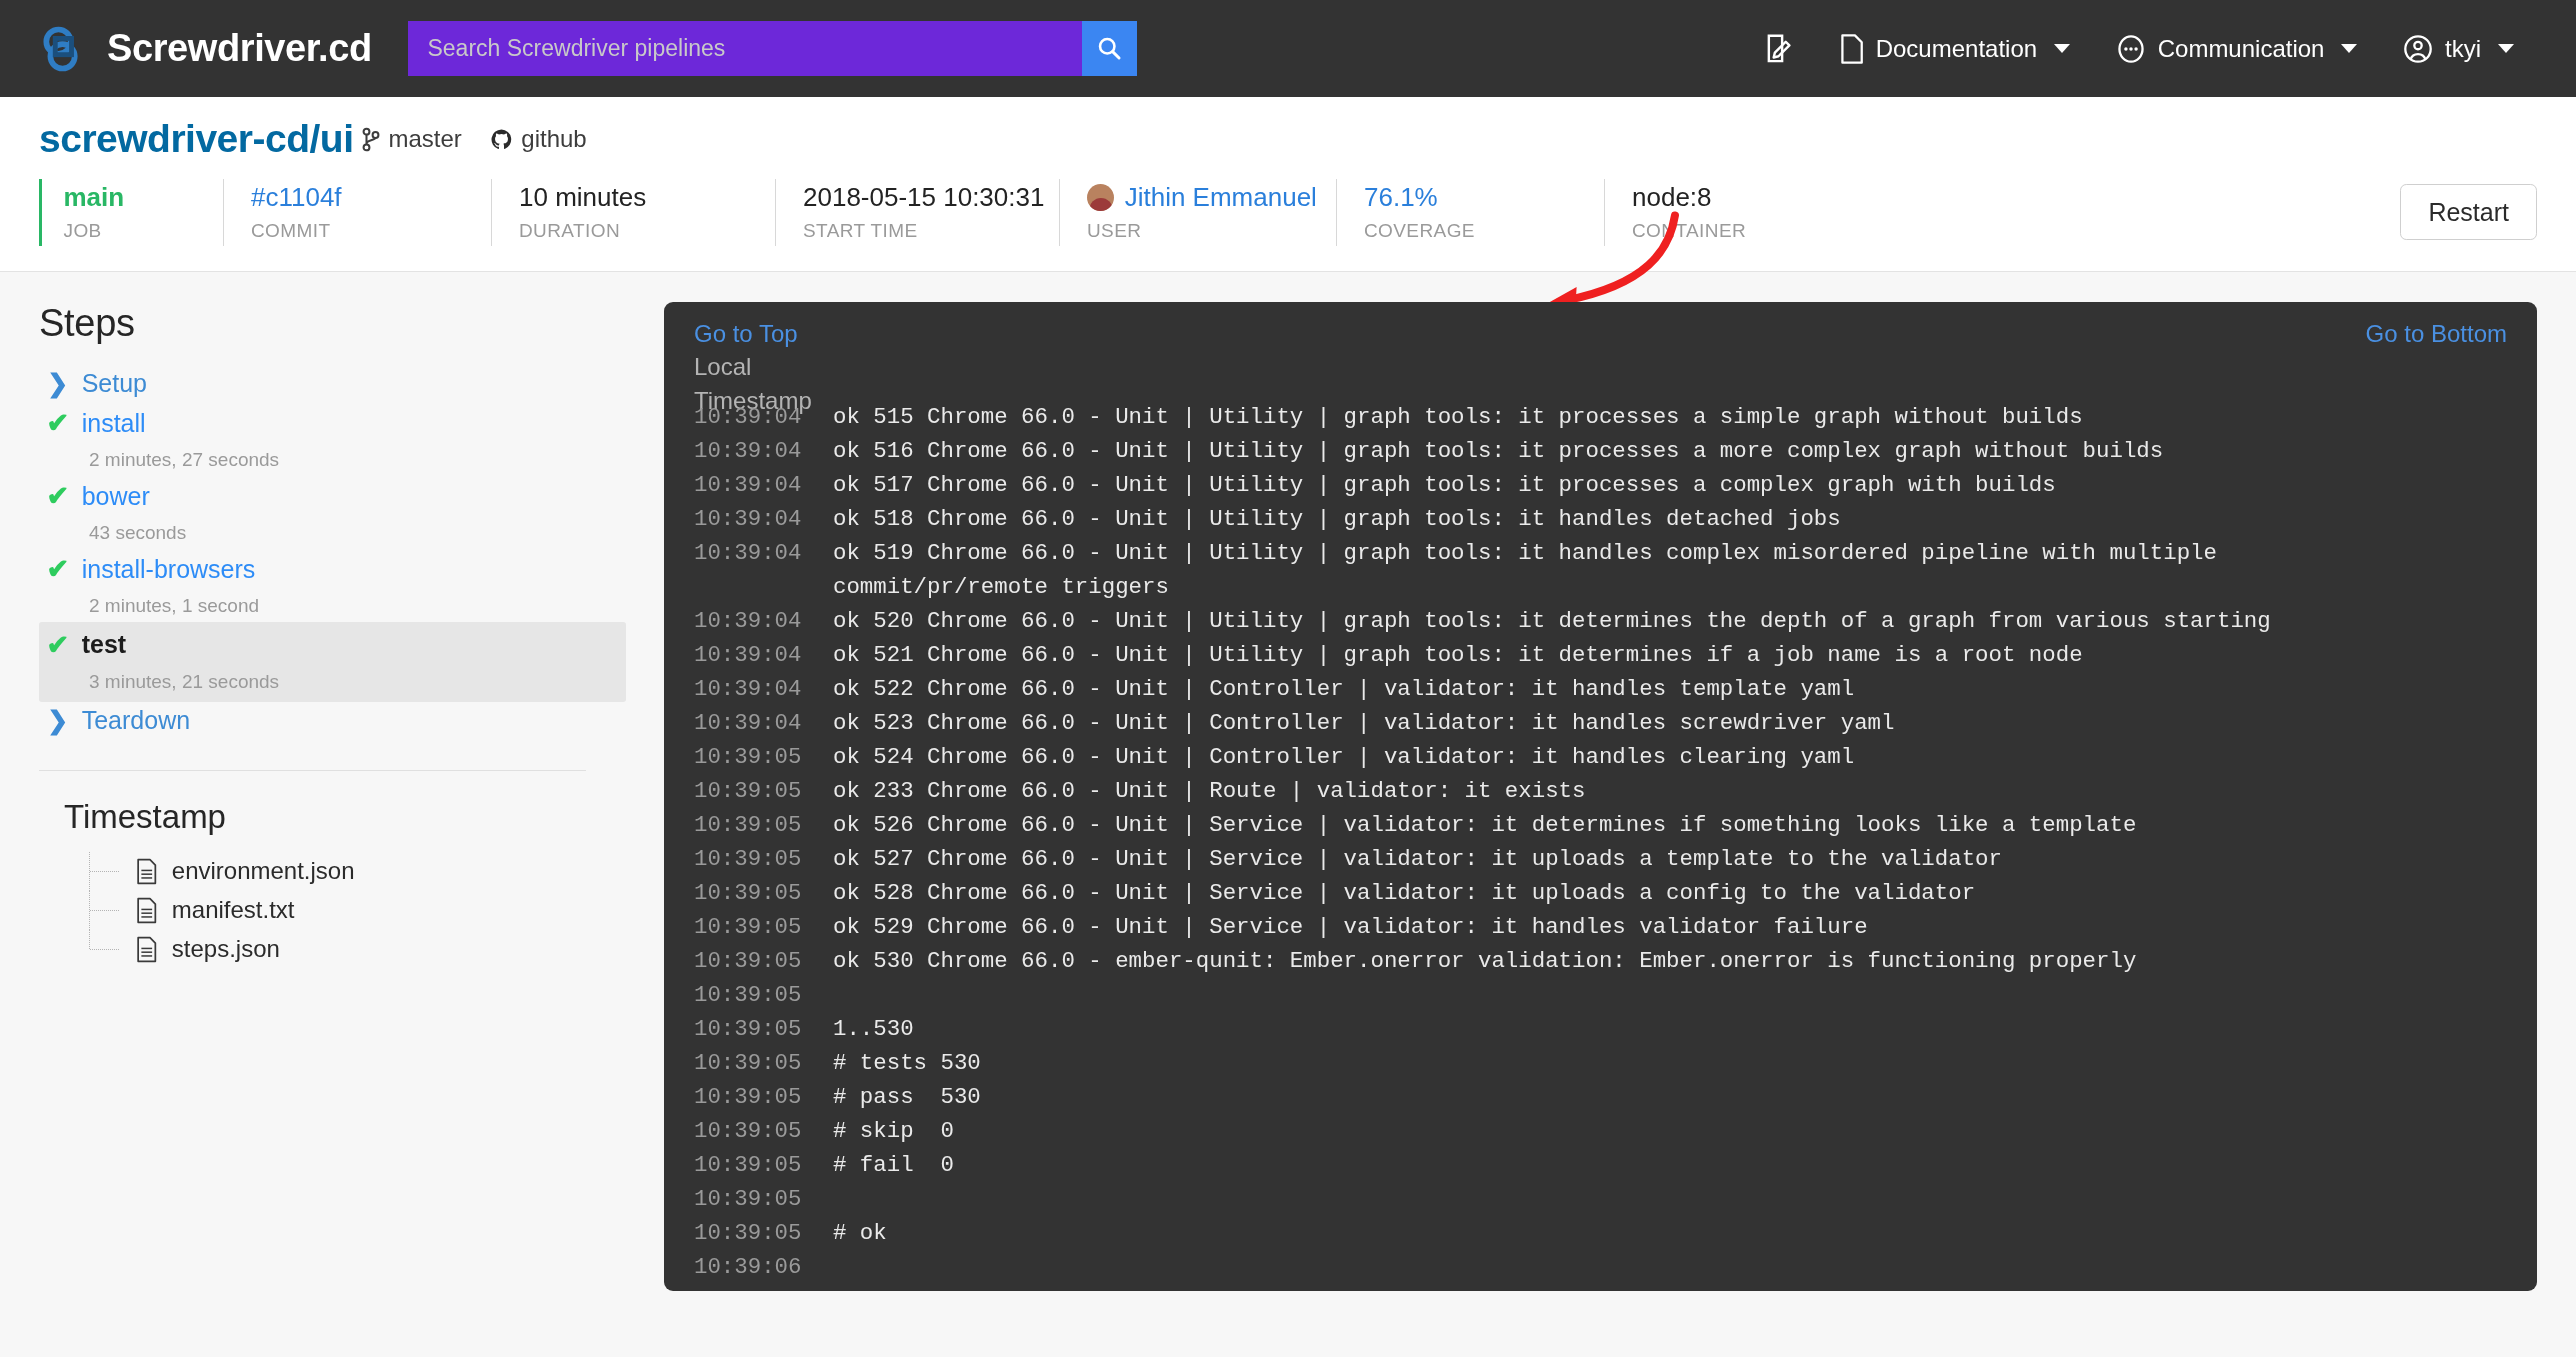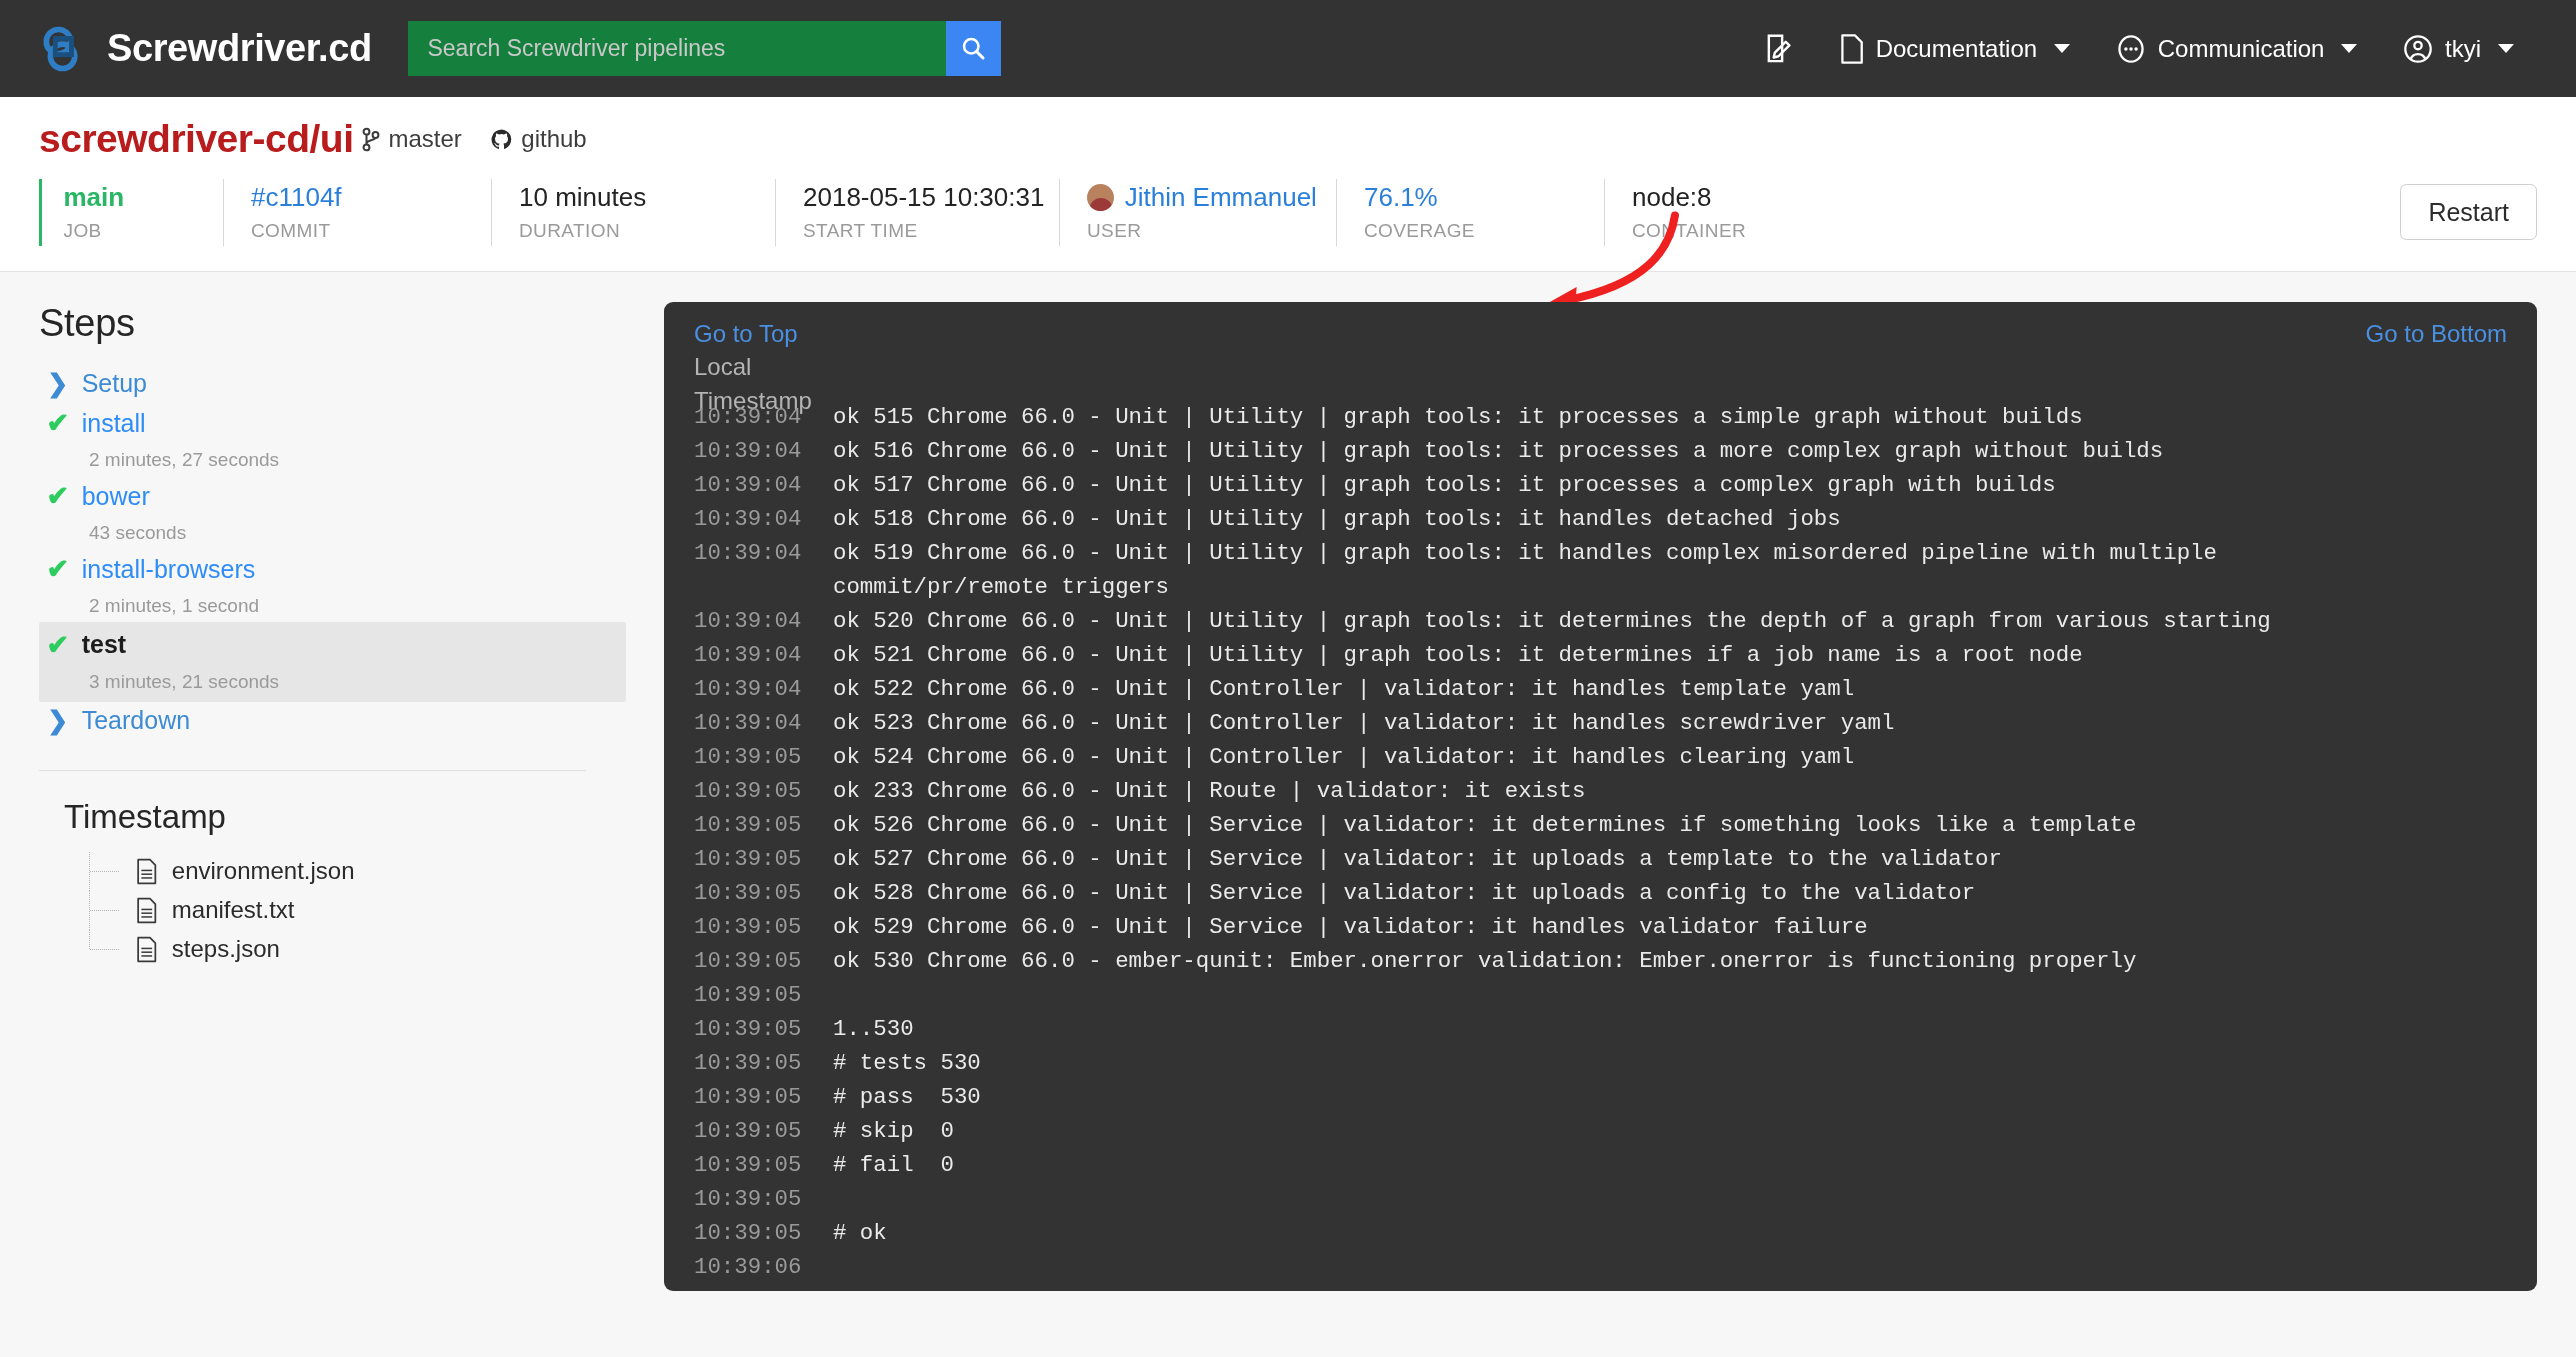--- a/index.html
+++ b/index.html
@@ -19,22 +19,22 @@
     justify-content: space-between;
   }
   .brand { display: flex; align-items: center; gap: 16px; }
   .brand-logo { width: 52px; height: 52px; flex: 0 0 52px; }
   .brand-name {
     color: #ffffff; font-size: 38px; font-weight: bold;
     letter-spacing: -0.4px; white-space: nowrap;
   }
   .searchwrap { display: flex; margin-left: 36px; height: 55px; }
   .search-input {
-    width: 538px; height: 55px;
-    background: #15803d; border: none; outline: none;
+    width: 674px; height: 55px;
+    background: #6d28d9; border: none; outline: none;
     color: #e8e8e8; font-size: 23px;
     font-family: "Liberation Sans", sans-serif;
     padding: 0 19.7px;
   }
   .search-input::placeholder { color: #c9c9c9; }
   .search-btn {
     width: 55px; height: 55px; background: #3b86f2;
     border: none; cursor: pointer;
     display: flex; align-items: center; justify-content: center;
   }
@@ -57,21 +57,21 @@
   .pipehead {
     background: #ffffff;
     padding: 19.7px 39px 0 39px;
     border-bottom: 0.9px solid #e3e3e3;
     position: relative;
   }
   .pipe-title-row {
     display: flex; align-items: baseline; gap: 9px;
     padding-bottom: 18px;
   }
-  .pipe-name { font-size: 39px; font-weight: bold; color: #b91c1c; letter-spacing: -0.5px; }
+  .pipe-name { font-size: 39px; font-weight: bold; color: #0369a1; letter-spacing: -0.5px; }
   .pipe-meta-inline { display: flex; align-items: center; gap: 8px; font-size: 24px; color: #3d3d3d; }
   .pipe-meta-inline .sep { width: 12.5px; }
 
   .metabar { display: flex; align-items: stretch; padding-bottom: 25px; }
   .meta-cell {
     padding: 3.6px 0 3.6px 27px;
     border-left: 0.9px solid #d8d8d8;
     min-width: 0;
   }
   .meta-cell:first-child { border-left: 3.6px solid #29b765; padding-left: 21.5px; }

